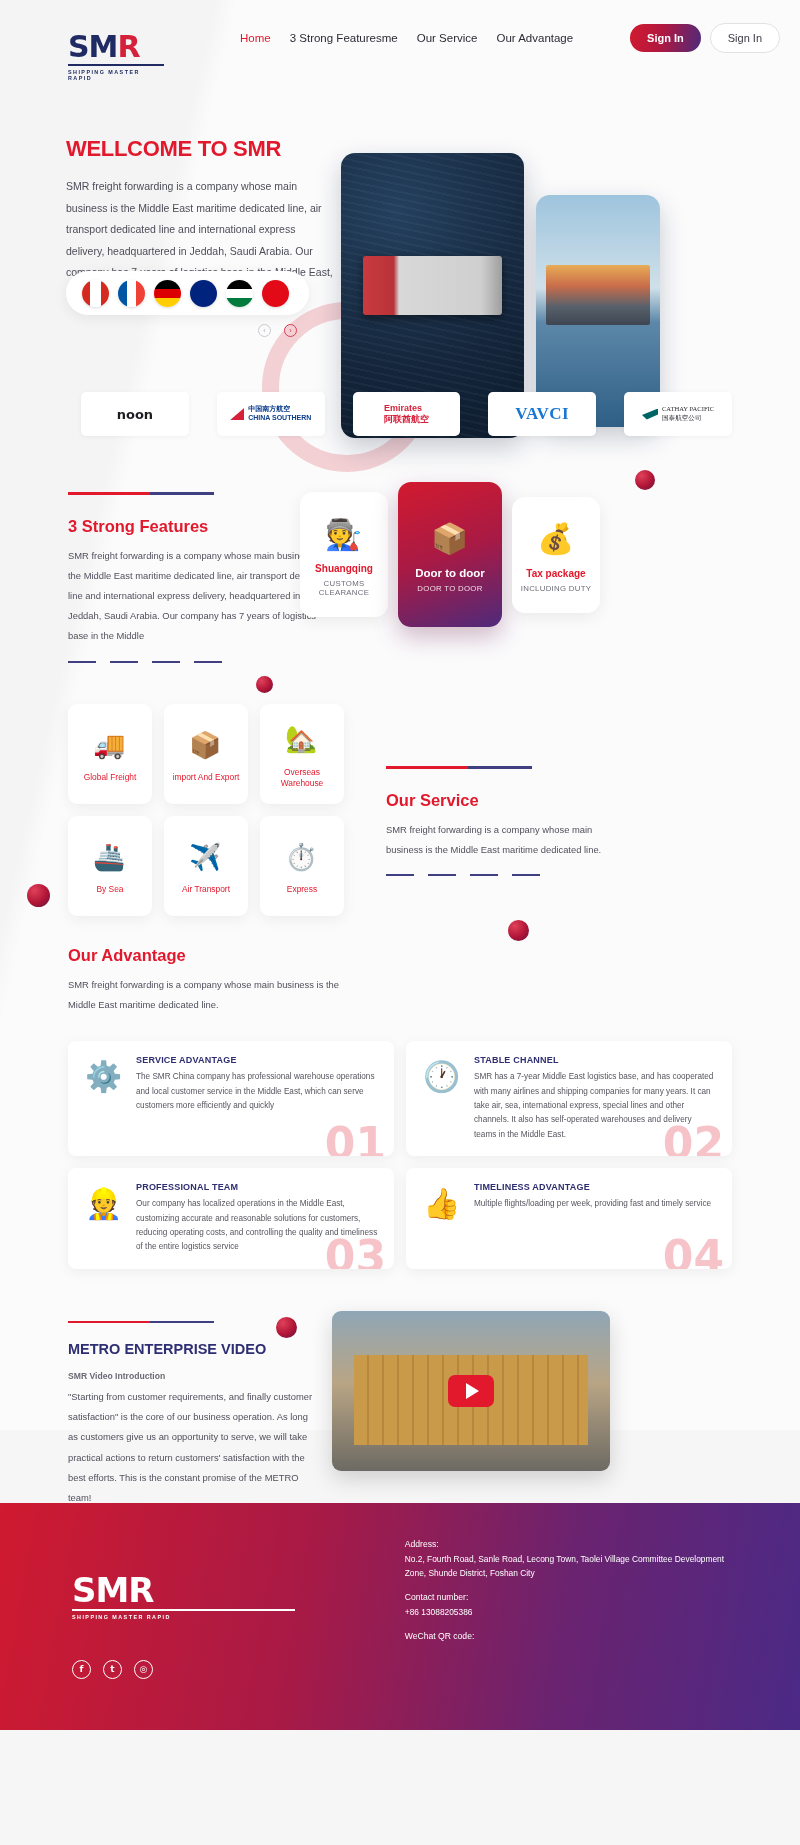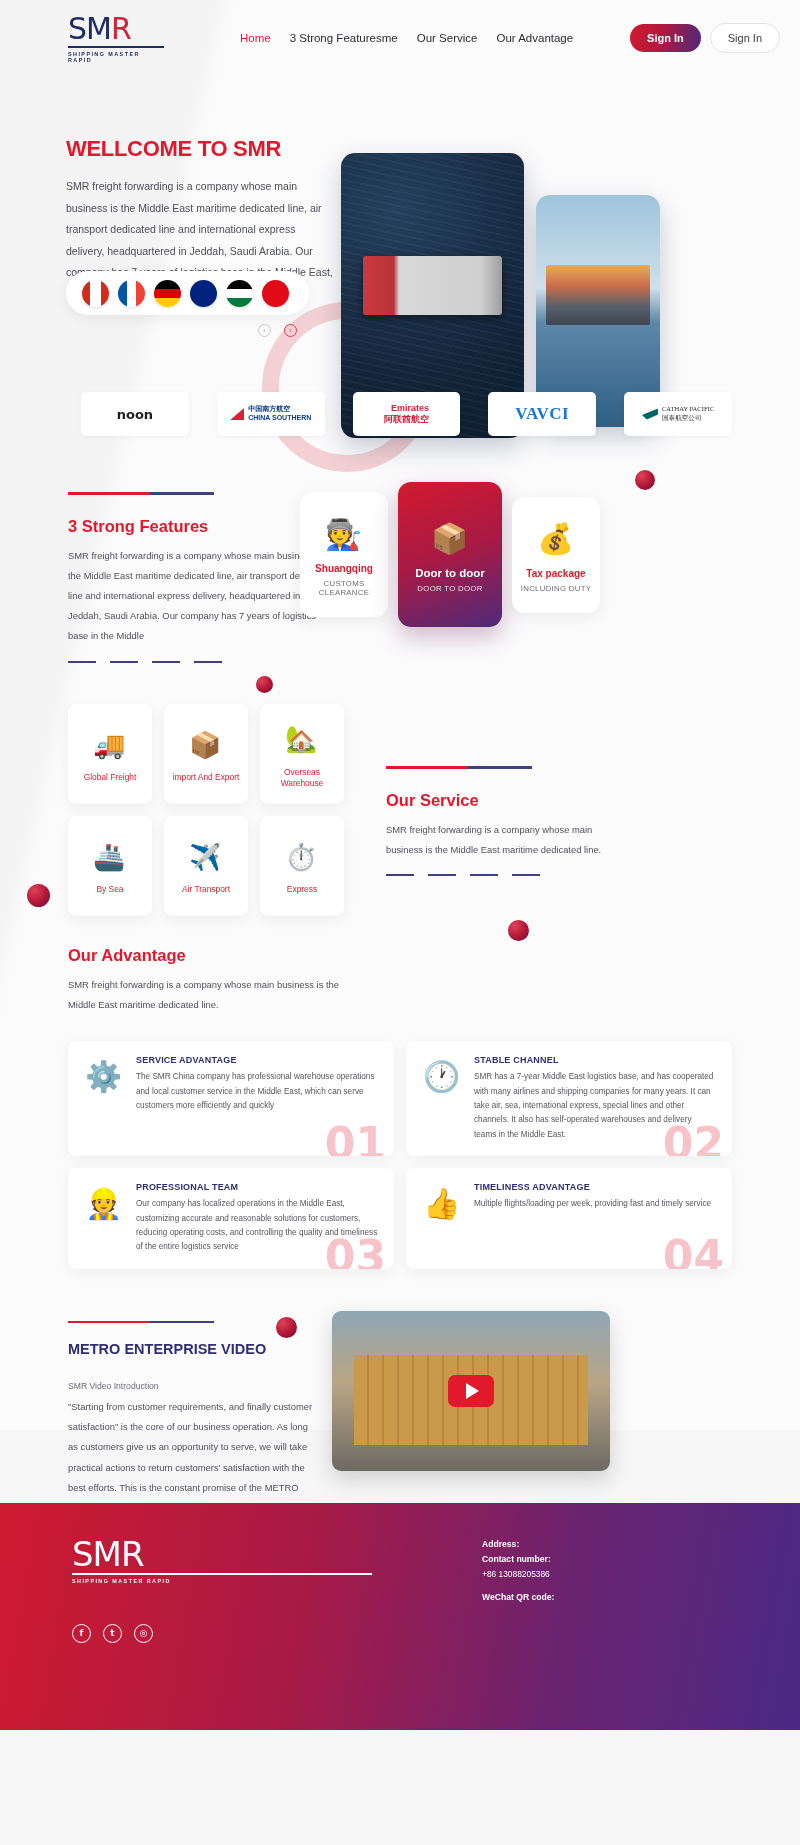--- a/index.html
+++ b/index.html
@@ -15,21 +15,21 @@
   
   .wedge {
     position:absolute; top:0; left:0; width:800px; height:1430px;
     background: linear-gradient(103deg, #f4f4f5 0%, #f4f4f5 19%, #fbfbfc 21%, #fbfbfc 100%);
     z-index:0;
   }
 
   
   .header { position:relative; z-index:5; height:76px; display:flex; align-items:center; padding:0 20px 0 68px; }
   .logo { width:96px; }
-  .logo-word { font-size:30px; font-weight:normal; letter-spacing:-1px; line-height:1; font-family:"DejaVu Sans", sans-serif; }
+  .logo-word { font-size:30px; font-weight:bold; letter-spacing:-1px; line-height:1; font-family:"DejaVu Sans", sans-serif;margin-top:36px; }
   .logo-word .s1 { color:#1f2b62; }
   .logo-word .s2 { color:#d6213b; }
   .logo-sub { font-size:5.4px; letter-spacing:1.45px; color:#1f2b62; font-weight:bold; margin-top:3px; }
   .logo-bar { height:2px; background:#1f2b62; margin-top:2px; }
   nav { display:flex; gap:19px; margin-left:76px; align-items:center; }
   nav a { font-size:11.5px; color:#2b2b35; text-decoration:none; white-space:nowrap; }
   nav a.active { color:#e2182c; }
   .hdr-btns { margin-left:auto; display:flex; gap:9px; align-items:center; }
   .btn-pill { font-size:11px; font-weight:bold; padding:8px 17px; border-radius:20px; cursor:pointer; }
   .btn-primary { background:linear-gradient(100deg,#d21a2f 0%, #b01840 45%, #4e2a7a 100%); color:#fff; border:none; }
@@ -68,21 +68,21 @@
 
   
   .logos { position:relative; z-index:4; display:flex; gap:15px; padding:0 68px; margin-top:16px; }
   .logo-card { flex:1; height:44px; background:#fff; border-radius:5px; display:flex; align-items:center;
                justify-content:center; box-shadow:0 1px 5px rgba(0,0,0,.05);margin-left:13px; }
   .lg-noon { font-size:13px; color:#1d1d22; font-weight:bold; font-family:"DejaVu Sans",sans-serif; }
   .lg-cs { display:flex; align-items:center; gap:4px; }
   .lg-cs .tail { width:14px; height:12px; background:linear-gradient(135deg,#1d6fc0 50%, #d6213b 50%);
                  clip-path:polygon(0 100%,100% 0,100% 100%); }
   .lg-cs .txt { font-size:7px; color:#0b3d8c; line-height:1.25; font-weight:bold; }
-  .lg-em { font-size:9px; color:#d6213b; font-weight:bold; line-height:1.2; text-align:right; }
+  .lg-em { font-size:9px; color:#d6213b; font-weight:bold; line-height:1.2; text-align:left; }
   .lg-vavci { font-size:17px; color:#1877d2; font-weight:bold; font-family:"Liberation Serif",serif; letter-spacing:.5px; }
   .lg-cp { display:flex; align-items:center; gap:4px; }
   .lg-cp .wing { width:16px; height:11px; background:#006564; clip-path:polygon(0 60%,100% 0,100% 55%,30% 100%); }
   .lg-cp .txt { font-size:6.6px; color:#2b2b33; line-height:1.3; font-family:"Liberation Serif",serif; }
 
   
   .sec-feat { position:relative; z-index:4; margin-top:42px; height:190px; }
   .rule { width:146px; height:2.5px; background:linear-gradient(90deg,#e2182c 0 56%, #3f3f82 56% 100%); }
   .feat-left { position:absolute; left:68px; top:14px; width:268px; }
   .h2red { color:#e2182c; font-size:16.5px; font-weight:bold; margin-top:22px; }
@@ -122,21 +122,21 @@
   .a-ico { width:44px; flex:none; font-size:30px; display:flex; align-items:flex-start; justify-content:center; padding-top:4px; }
   .a-t { font-size:9px; font-weight:bold; color:#2e2e72; letter-spacing:.2px; }
   .a-d { font-size:8.2px; line-height:1.75; color:#55555f; margin-top:5px; }
   .a-num { position:absolute; right:8px; bottom:-10px; font-size:44px; font-weight:bold;
            color:#f6c3c9; font-family:"DejaVu Sans",sans-serif; line-height:1; }
 
   
   .sec-vid { position:relative; z-index:4; margin-top:34px; height:200px; }
   .vid-left { position:absolute; left:68px; top:18px; width:250px; }
   .h2navy { color:#2e2e72; font-size:14.5px; font-weight:bold; margin-top:18px; }
-  .vid-sub { font-size:8.6px; color:#6a6a76; margin-top:24px; }
+  .vid-sub { font-size:8.6px; color:#6a6a76; margin-top:14px;font-weight:bold; }
   .vid-box { position:absolute; left:332px; top:8px; width:278px; height:160px; border-radius:9px; overflow:hidden;
              box-shadow:0 8px 22px rgba(0,0,0,.16); background:linear-gradient(180deg,#8fa6b6 0%, #b9a585 45%, #6d6a63 100%); }
   .vid-box .containers { position:absolute; left:8%; top:28%; width:84%; height:56%;
       background:repeating-linear-gradient(90deg,#c99a4a 0 13px,#b8863c 13px 15px),
                  repeating-linear-gradient(0deg, rgba(0,0,0,.12) 0 17px, rgba(0,0,0,0) 17px 19px); }
   .play { position:absolute; left:50%; top:50%; transform:translate(-50%,-50%); width:46px; height:32px;
           background:#e2182c; border-radius:7px; display:flex; align-items:center; justify-content:center; }
   .play::after { content:""; border-left:13px solid #fff; border-top:8px solid transparent; border-bottom:8px solid transparent; margin-left:3px; }
 
   
@@ -145,21 +145,21 @@
            color:#fff; display:flex; }
   .f-left { width:300px; }
   .f-logo .logo-word { color:#fff; }
   .f-logo .logo-word .s1, .f-logo .logo-word .s2 { color:#fff; }
   .f-logo .logo-sub { color:#fff; }
   .f-logo .logo-bar { background:#fff; }
   .socials { display:flex; gap:12px; margin-top:40px; }
   .soc { width:19px; height:19px; border-radius:50%; border:1.3px solid #fff; display:flex;
          align-items:center; justify-content:center; font-size:9px; font-weight:bold; font-family:"DejaVu Sans",sans-serif; }
   .f-right { margin-left:110px; font-size:8.4px; line-height:1.75; }
-  .f-lbl { font-weight:bold; font-size:8.6px; }
+  .f-lbl { font-weight:normal; font-size:8.6px; }
   .f-val { margin-bottom:9px; }
   .qr { width:54px; height:54px; background:#fff; padding:3px; margin-top:2px; }
   .qr-in { width:100%; height:100%;
       background-image:
         repeating-linear-gradient(90deg,#000 0 3px,#fff 3px 6px),
         repeating-linear-gradient(0deg,#000 0 3px,#fff 3px 6px);
       background-blend-mode:difference; }
   .qr-row { display:flex; gap:10px; align-items:flex-start; }
 </style>
 </head>
@@ -380,18 +380,19 @@
         <div class="logo-sub">SHIPPING MASTER RAPID</div>
       </div>
       <div class="socials">
         <span class="soc">f</span>
         <span class="soc">t</span>
         <span class="soc">◎</span>
       </div>
     </div>
     <div class="f-right">
       <div class="f-lbl">Address:</div>
+      <div class="f-val">No.2, Fourth Road, Sanle Road, Lecong Town, Taolei Village Committee Development Zone, Shunde District, Foshan City</div>
       <div class="f-lbl">Contact number:</div>
       <div class="f-val">+86 13088205386</div>
       <div class="f-lbl">WeChat QR code:</div>
     </div>
   </footer>
 </div>
 
 </body></html>

